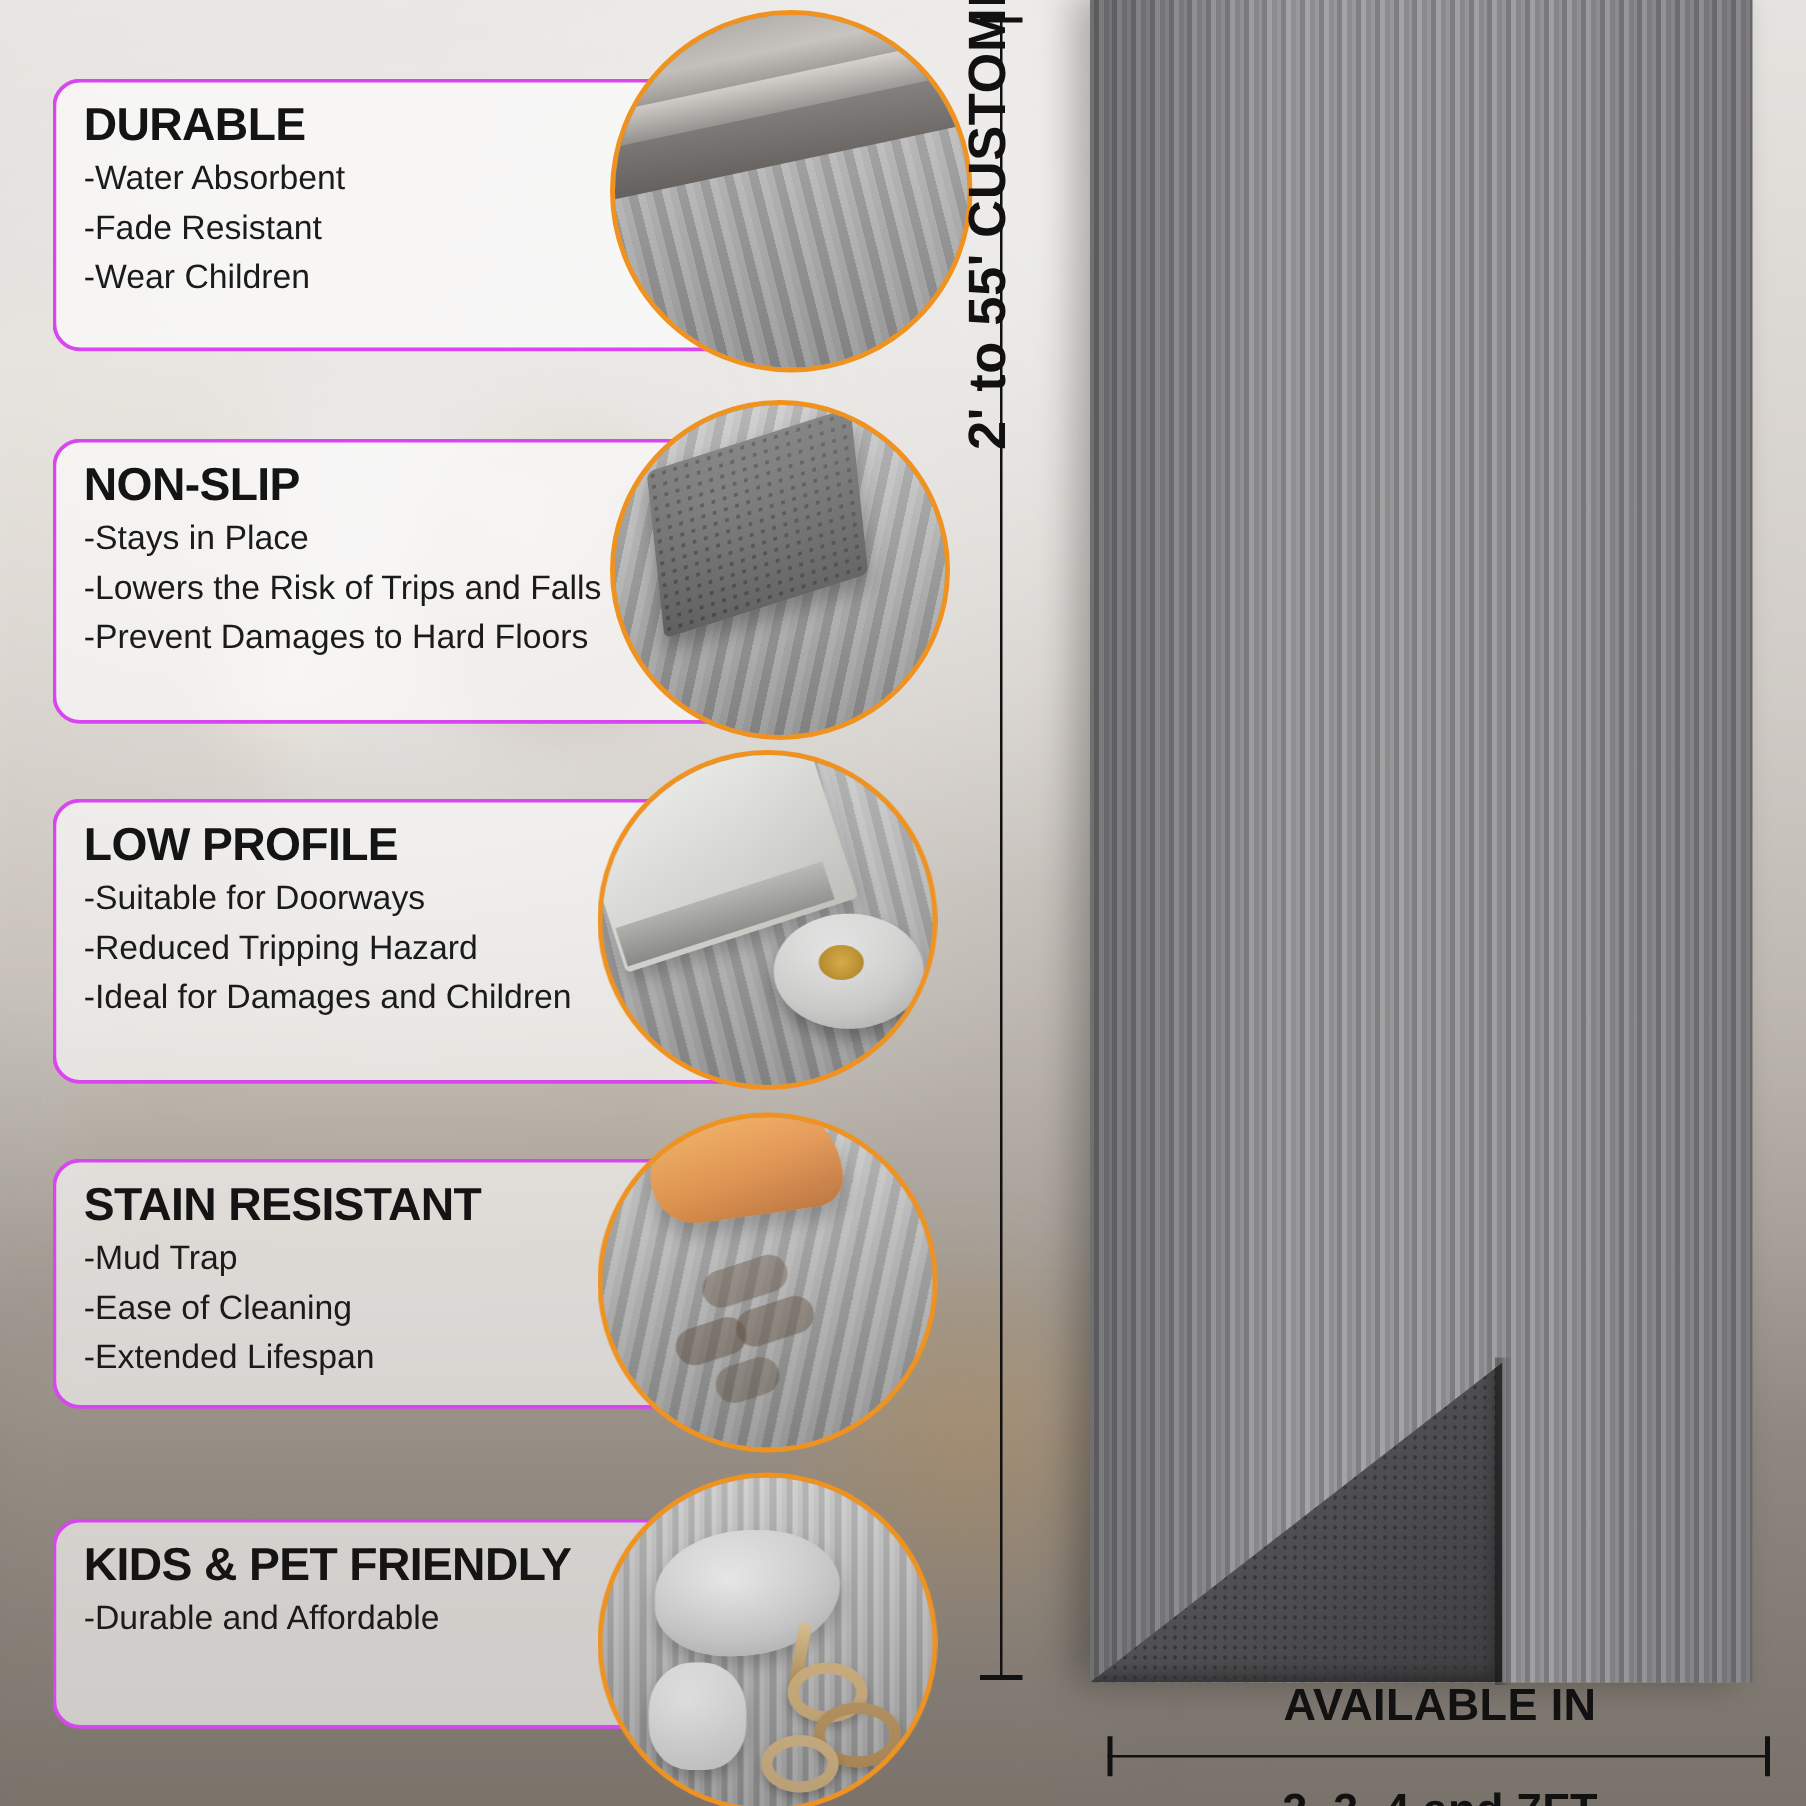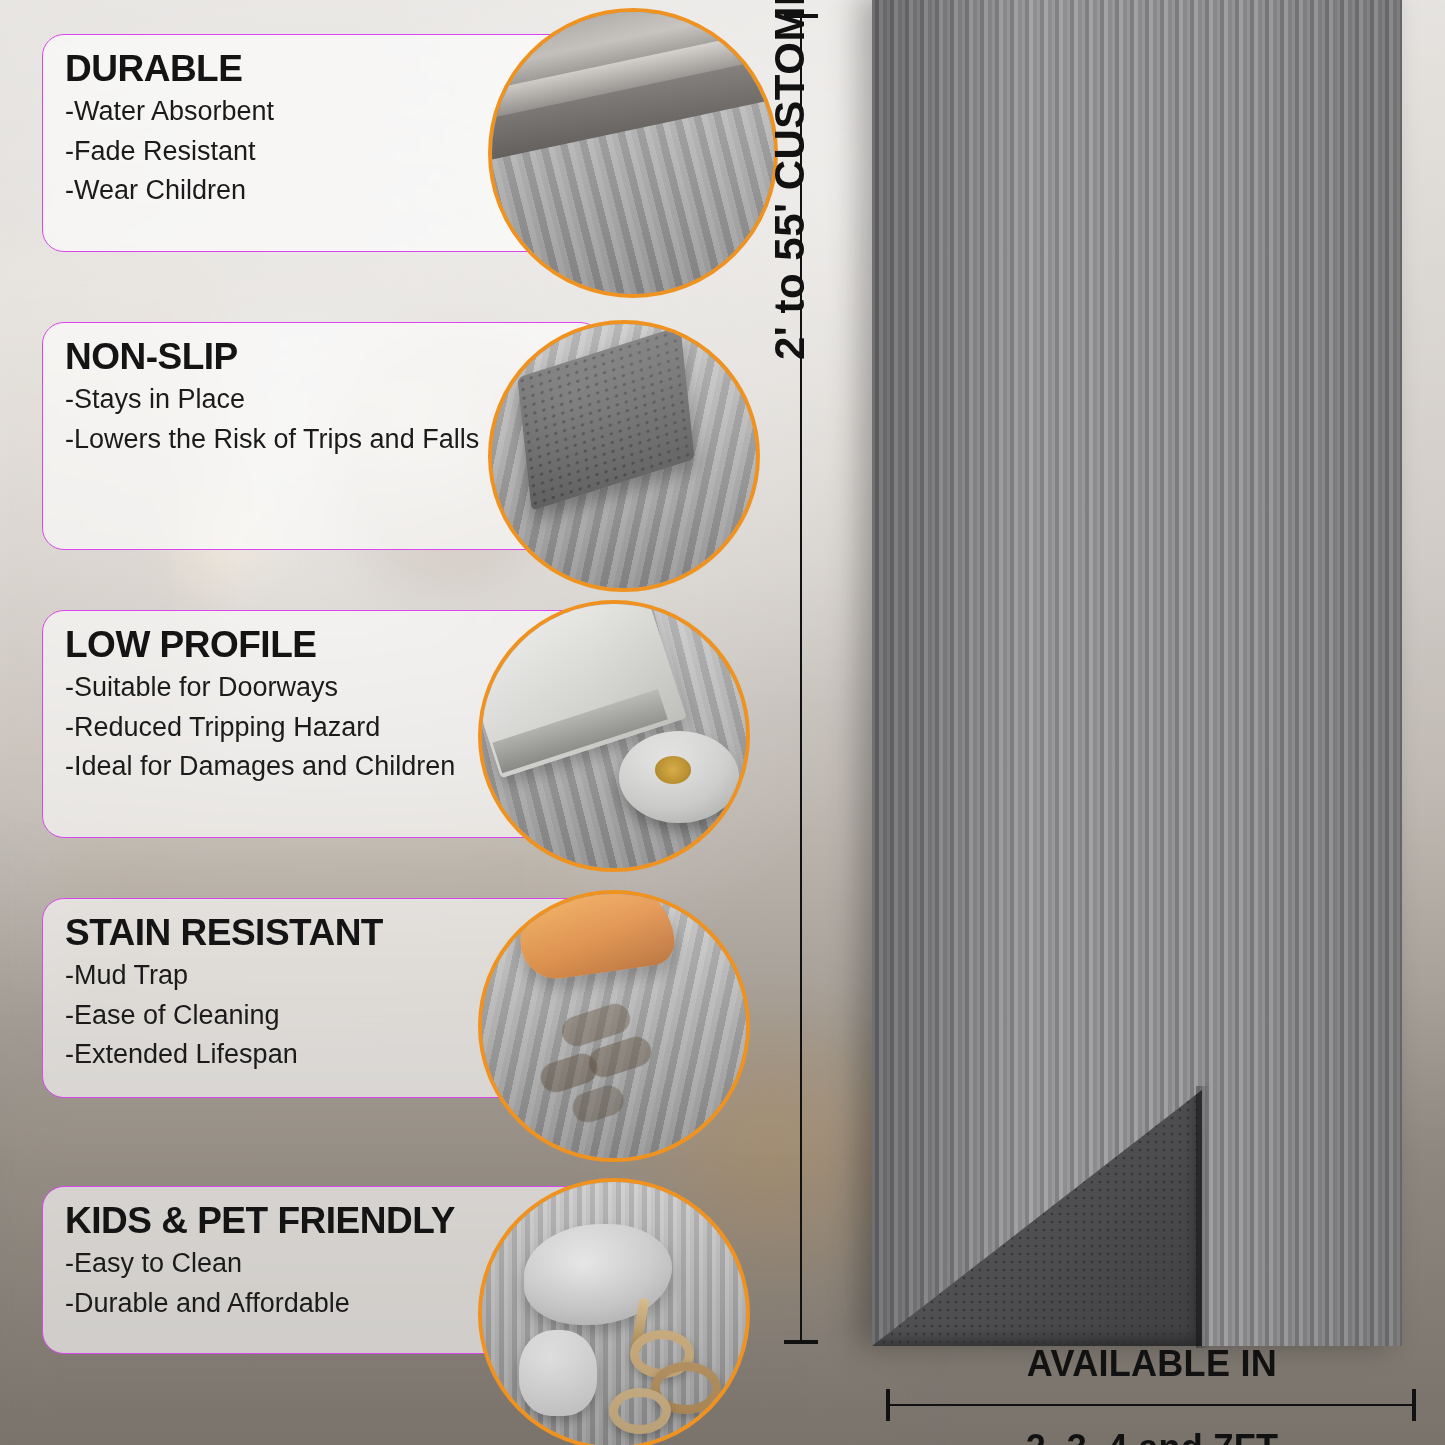--- a/index.html
+++ b/index.html
@@ -72,25 +72,26 @@
     background: radial-gradient(circle, rgba(255,244,220,0.9), rgba(255,244,220,0) 70%);
     filter: blur(18px);
   }
 
   
   .feature {
     position: absolute;
     left: 42px;
     width: 560px;
     background: rgba(255,255,255,0.62);
-    border: 1px solid #d946ef;
+    border: 3px solid #d946ef;
     border-radius: 22px;
     box-sizing: border-box;
     padding: 14px 20px 16px 22px;
     backdrop-filter: blur(2px);
+    margin-top: 29px;
   }
   .feature h2 {
     margin: 0 0 4px 0;
     font-size: 37px;
     font-weight: 700;
     letter-spacing: -0.5px;
     color: #141414;
     line-height: 1.06;
   }
   .feature ul {
@@ -413,20 +414,21 @@
       <li>-Fade Resistant</li>
       <li>-Wear Children</li>
     </ul>
   </div>
 
   <div class="feature f2">
     <h2>NON-SLIP</h2>
     <ul>
       <li>-Stays in Place</li>
       <li>-Lowers the Risk of Trips and Falls</li>
+      <li>-Prevent Damages to Hard Floors</li>
     </ul>
   </div>
 
   <div class="feature f3">
     <h2>LOW PROFILE</h2>
     <ul>
       <li>-Suitable for Doorways</li>
       <li>-Reduced Tripping Hazard</li>
       <li>-Ideal for Damages and Children</li>
     </ul>
@@ -437,21 +439,20 @@
     <ul>
       <li>-Mud Trap</li>
       <li>-Ease of Cleaning</li>
       <li>-Extended Lifespan</li>
     </ul>
   </div>
 
   <div class="feature f5">
     <h2>KIDS &amp; PET FRIENDLY</h2>
     <ul>
-      <li>-Easy to Clean</li>
       <li>-Durable and Affordable</li>
     </ul>
   </div>
 
   <div class="bubble b1">
     <div class="ribs diag"></div>
     <div class="metal"></div>
     <div class="metal2"></div>
     <div class="shade-top"></div>
   </div>

